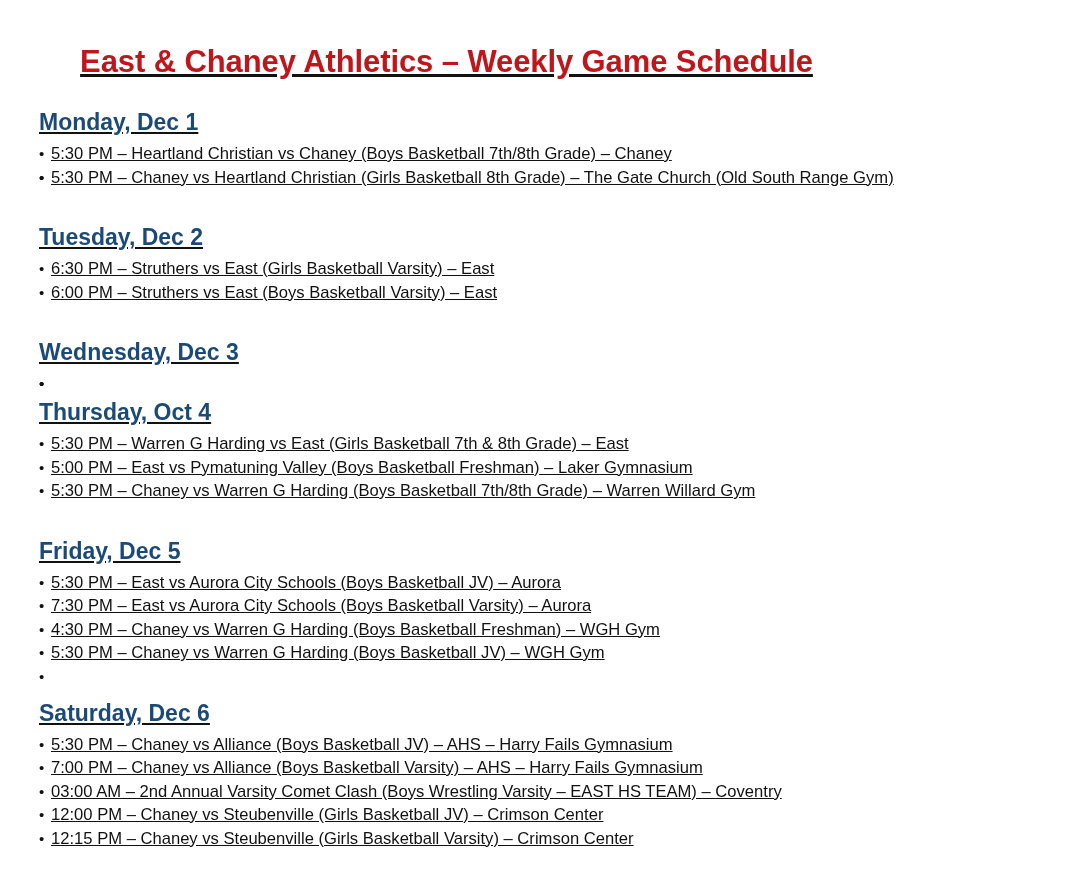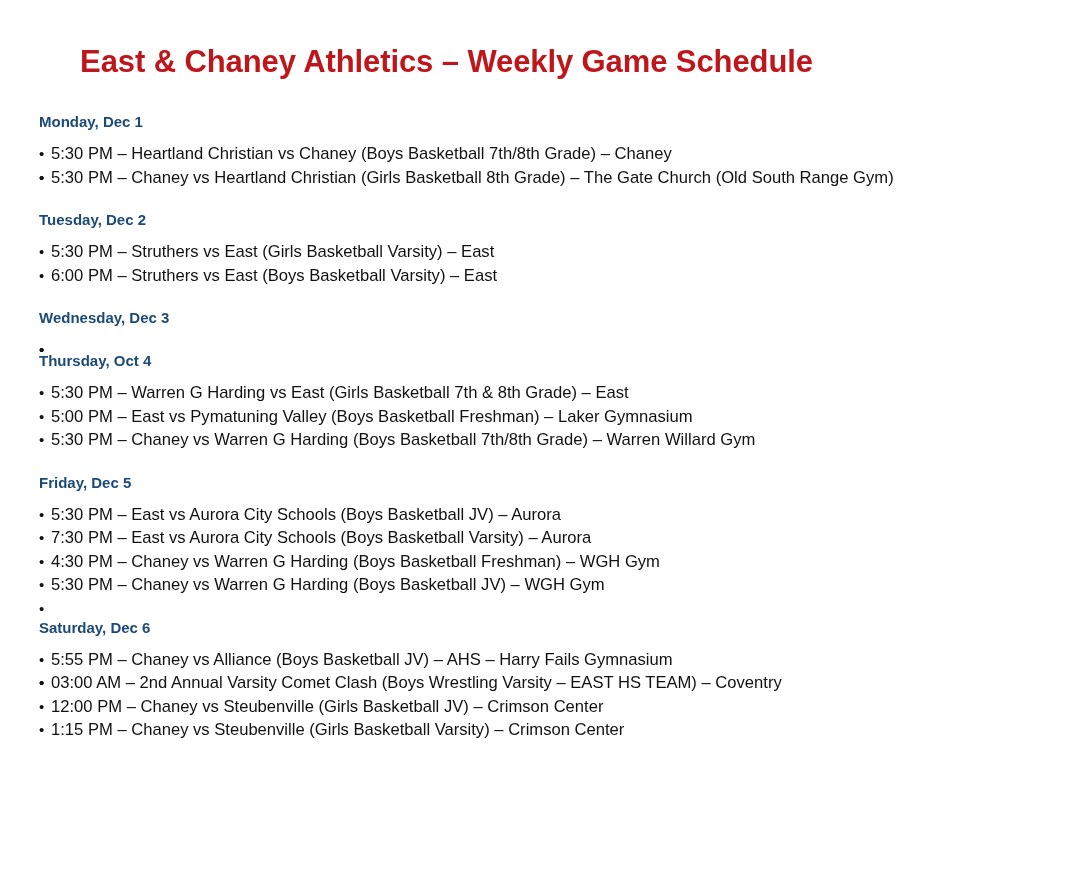--- a/index.html
+++ b/index.html
@@ -14,20 +14,21 @@
     font-family: "Liberation Sans", sans-serif;
     color: #111111;
     overflow: hidden;
   }
   .page {
     width: 893px;
     height: 877px;
     position: relative;
     background: #ffffff;
     box-sizing: border-box;
+    text-decoration: underline;
   }
   .title {
     text-align: center;
     color: #bf161c;
     font-family: "Liberation Sans", sans-serif;
     font-weight: bold;
     font-size: 31px;
     line-height: 36px;
     letter-spacing: -0.1px;
     margin: 0;
@@ -38,31 +39,31 @@
     padding: 0 0 0 39px;
     margin: 0;
   }
   .day-block {
     margin: 0;
   }
   .day-heading {
     color: #1c4a77;
     font-family: "Liberation Sans", sans-serif;
     font-weight: bold;
-    font-size: 15px;
+    font-size: 23px;
     line-height: 24px;
     margin: 0;
     padding: 0;
     white-space: nowrap;
   }
   .day-block.first .day-heading {
     margin-top: 30px;
   }
   .day-block .day-heading {
-    margin-top: 19px;
+    margin-top: 36px;
   }
   .events {
     list-style: none;
     margin: 0;
     padding: 0;
   }
   .events li {
     font-family: "Liberation Sans", sans-serif;
     font-size: 16.6px;
     line-height: 23.5px;
@@ -100,21 +101,21 @@
         <h2 class="day-heading">Monday, Dec 1</h2>
         <ul class="events">
           <li><span class="bullet">•</span><span class="event-text">5:30 PM – Heartland Christian vs Chaney (Boys Basketball 7th/8th Grade) – Chaney</span></li>
           <li><span class="bullet">•</span></li>
           <li><span class="bullet">•</span><span class="event-text">5:30 PM – Chaney vs Heartland Christian (Girls Basketball 8th Grade) – The Gate Church (Old South Range Gym)</span></li>
         </ul>
       </div>
       <div class="day-block">
         <h2 class="day-heading">Tuesday, Dec 2</h2>
         <ul class="events">
-          <li><span class="bullet">•</span><span class="event-text">5:30 PM – Struthers vs East (Girls Basketball Varsity) – East</span></li>
+          <li><span class="bullet">•</span><span class="event-text">6:30 PM – Struthers vs East (Girls Basketball Varsity) – East</span></li>
           <li><span class="bullet">•</span><span class="event-text">6:00 PM – Struthers vs East (Boys Basketball Varsity) – East</span></li>
         </ul>
       </div>
       <div class="day-block">
         <h2 class="day-heading">Wednesday, Dec 3</h2>
         <ul class="events">
           <li><span class="bullet">•</span></li>
           <li><span class="bullet">•</span></li>
         </ul>
       </div>
@@ -132,22 +133,22 @@
           <li><span class="bullet">•</span><span class="event-text">5:30 PM – East vs Aurora City Schools (Boys Basketball JV) – Aurora</span></li>
           <li><span class="bullet">•</span><span class="event-text">7:30 PM – East vs Aurora City Schools (Boys Basketball Varsity) – Aurora</span></li>
           <li><span class="bullet">•</span><span class="event-text">4:30 PM – Chaney vs Warren G Harding (Boys Basketball Freshman) – WGH Gym</span></li>
           <li><span class="bullet">•</span><span class="event-text">5:30 PM – Chaney vs Warren G Harding (Boys Basketball JV) – WGH Gym</span></li>
           <li><span class="bullet">•</span></li>
         </ul>
       </div>
       <div class="day-block">
         <h2 class="day-heading">Saturday, Dec 6</h2>
         <ul class="events">
-          <li><span class="bullet">•</span><span class="event-text">5:55 PM – Chaney vs Alliance (Boys Basketball JV) – AHS – Harry Fails Gymnasium</span></li>
-          <li><span class="bullet">•</span></li>
+          <li><span class="bullet">•</span><span class="event-text">5:30 PM – Chaney vs Alliance (Boys Basketball JV) – AHS – Harry Fails Gymnasium</span></li>
+          <li><span class="bullet">•</span><span class="event-text">7:00 PM – Chaney vs Alliance (Boys Basketball Varsity) – AHS – Harry Fails Gymnasium</span></li>
           <li><span class="bullet">•</span><span class="event-text">03:00 AM – 2nd Annual Varsity Comet Clash (Boys Wrestling Varsity – EAST HS TEAM) – Coventry</span></li>
           <li><span class="bullet">•</span><span class="event-text">12:00 PM – Chaney vs Steubenville (Girls Basketball JV) – Crimson Center</span></li>
-          <li><span class="bullet">•</span><span class="event-text">1:15 PM – Chaney vs Steubenville (Girls Basketball Varsity) – Crimson Center</span></li>
+          <li><span class="bullet">•</span><span class="event-text">12:15 PM – Chaney vs Steubenville (Girls Basketball Varsity) – Crimson Center</span></li>
         </ul>
       </div>
     </div>
 
 </div>
 
 </body></html>

